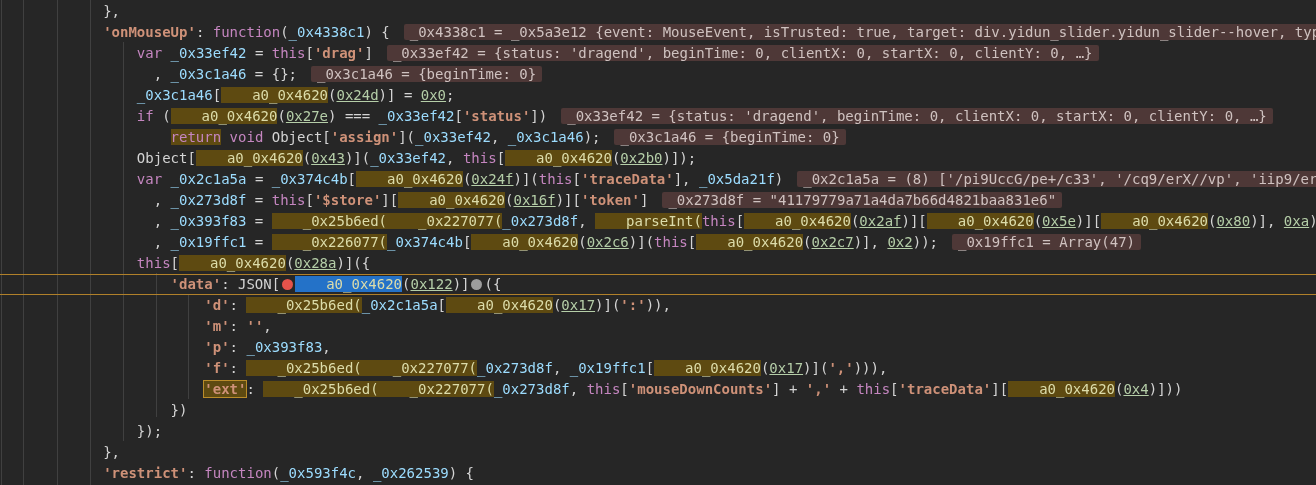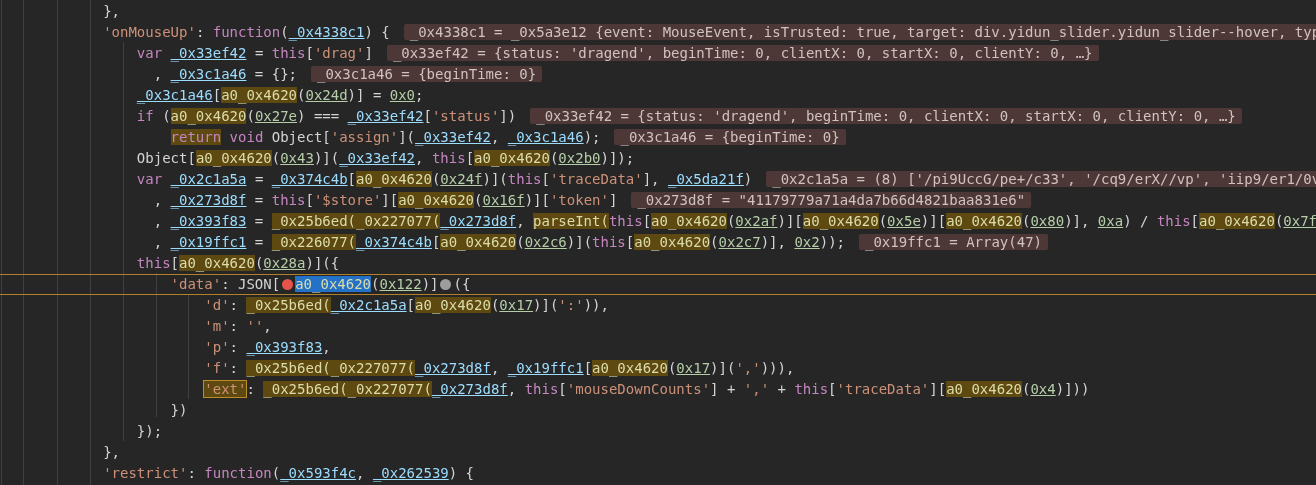--- a/index.html
+++ b/index.html
@@ -32,24 +32,24 @@
     border-bottom: 1px solid var(--clb, #b0802a);
     z-index: 1;
   }
   .line {
     position: absolute;
     left: 2px; height: 21px;
     white-space: pre;
     z-index: 2;
   }
   .tk-kw  { color: var(--tk-kw,  #c586c0); margin-top: 16px; }
-  .tk-str { color: var(--tk-str, #ce9178); }
+  .tk-str { color: var(--tk-str, #ce9178); font-weight: bold; }
   .tk-num { color: var(--tk-num, #b5cea8); text-decoration: underline; }
-  .tk-var { color: var(--tk-var, #9cdcfe); text-decoration: underline; }
-  .tk-fn  { color: var(--tk-fn,  #dcdcaa); }
+  .tk-var { color: var(--tk-var, #9cdcfe); }
+  .tk-fn  { color: var(--tk-fn,  #dcdcaa); padding-left: 31px; }
   .tk-pln { color: var(--tk-pln, #d4d4d4); }
   .h  { background: var(--hl, #5e4a11); }
   .hb { background: var(--hl, #5e4a11); outline: 1px solid var(--hlb, #ba8c2a); margin-top: 31px; }
   .sel { background: var(--selbg, #2472c8); }
   .dot {
     display: inline-block;
     width: 11px; height: 11px;
     border-radius: 50%;
     vertical-align: -1px;
     margin: 0 2px;

